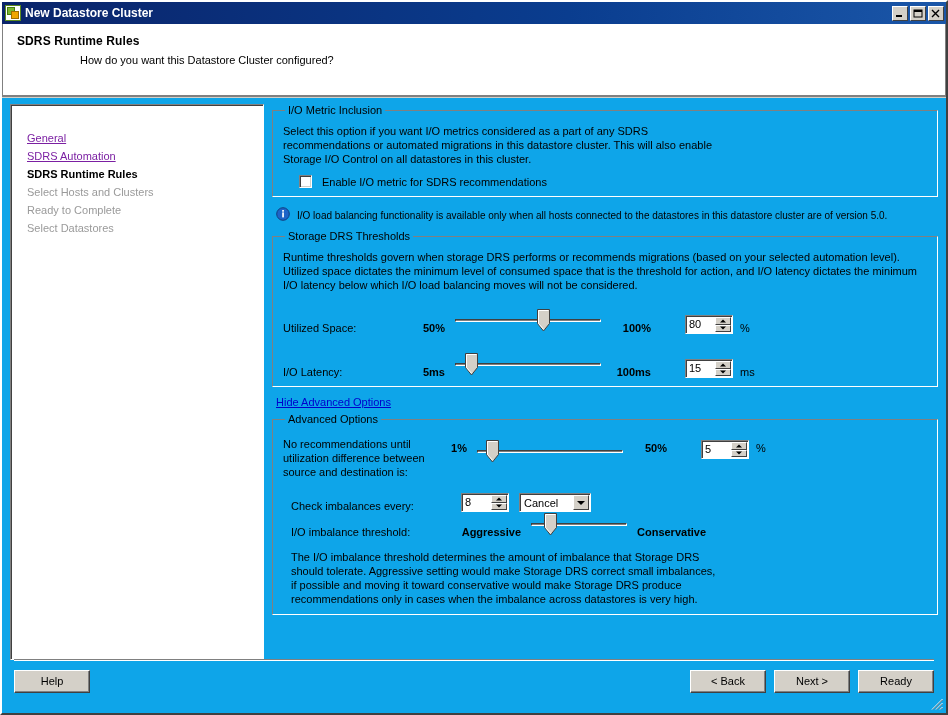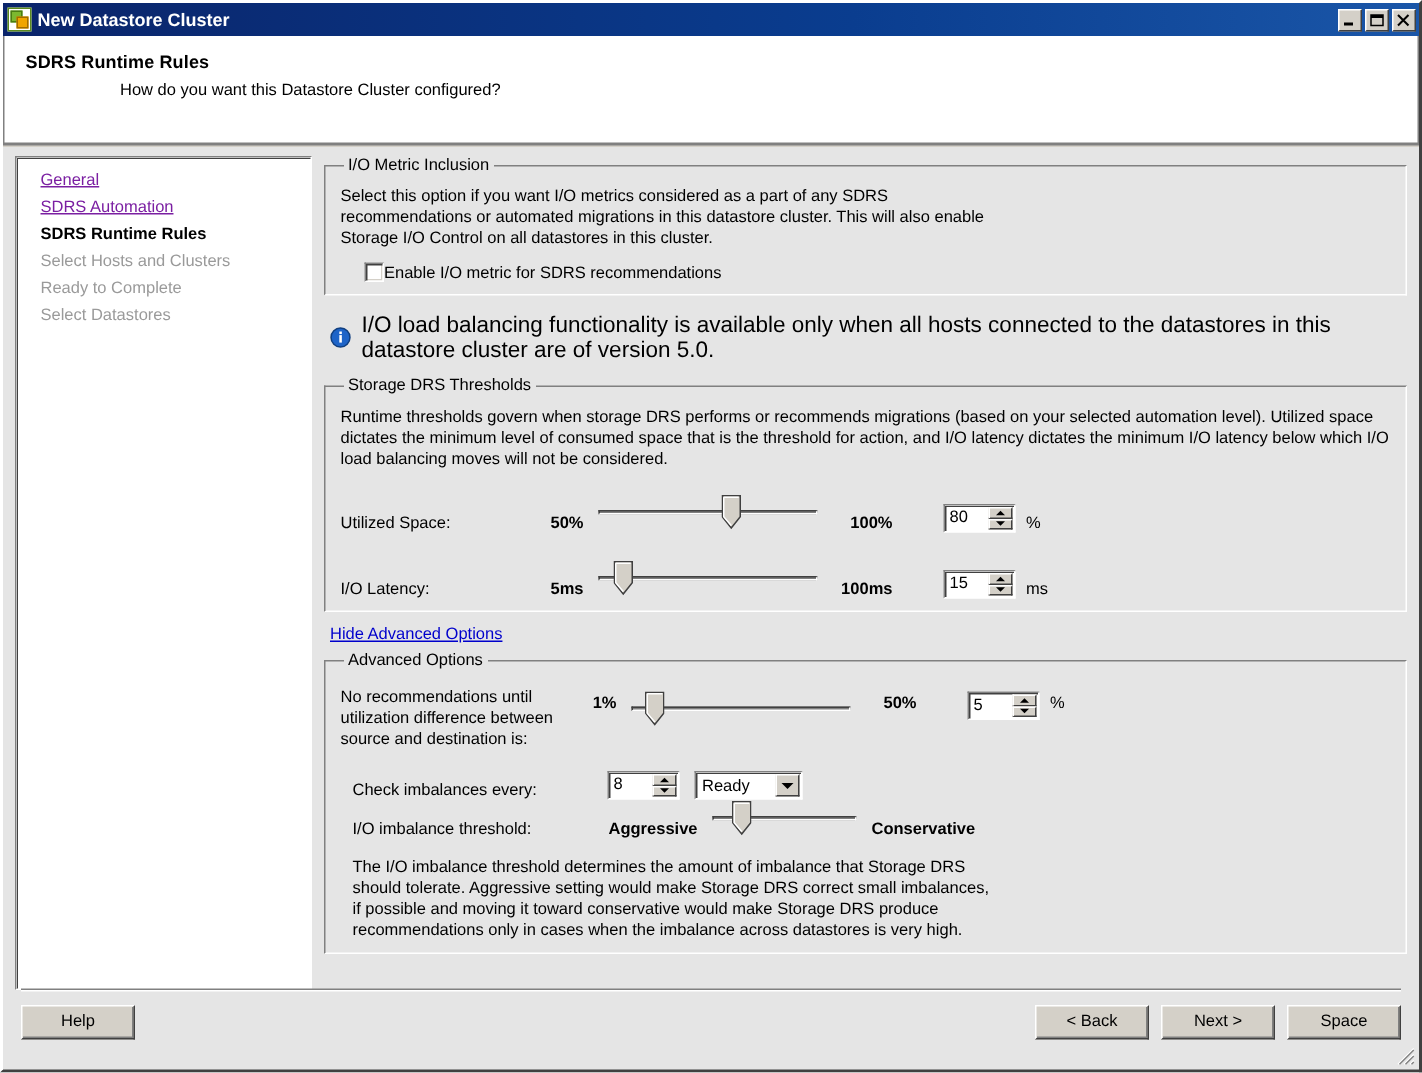--- a/index.html
+++ b/index.html
@@ -11,21 +11,21 @@
     font-family: "Liberation Sans", sans-serif;
     font-size: 11px;
     color: #000000;
   }
 
   .window {
     position: relative;
     width: 948px;
     height: 715px;
     box-sizing: border-box;
-    background: #e5e5e5;
+    background: #0ea5e9;
     border: 2px solid #d4d0c8;
     border-top-color: #ffffff;
     border-left-color: #ffffff;
     border-right-color: #404040;
     border-bottom-color: #404040;
     overflow: hidden;
   }
 
   
   .titlebar {
@@ -119,29 +119,29 @@
   
   .body-area {
     display: flex;
     padding: 6px 8px 0 8px;
     box-sizing: border-box;
     height: 562px;
   }
 
   
   .sidebar {
-    width: 198px;
+    width: 254px;
     flex: 0 0 auto;
     background: #ffffff;
     border: 1px solid #808080;
     border-right-color: #ffffff;
     border-bottom-color: #ffffff;
     box-shadow: inset 1px 1px 0 #404040;
     box-sizing: border-box;
-    padding: 6px 0 0 16px;
+    padding: 24px 0 0 16px;
   }
   .nav-item {
     font-size: 11px;
     line-height: 16px;
     margin-bottom: 0px;
     padding: 1px 0;
     white-space: nowrap;
   }
   .nav-item.visited {
     color: #7b1fa2;
@@ -197,30 +197,30 @@
     background: #ffffff;
     border: 1px solid #808080;
     border-right-color: #ffffff;
     border-bottom-color: #ffffff;
     box-shadow: inset 1px 1px 0 #404040, inset -1px -1px 0 #d4d0c8;
     box-sizing: border-box;
     flex: 0 0 auto;
     cursor: pointer;
   }
   .cb-label {
-    margin-left: 0;
+    margin-left: 10px;
     font-size: 11px;
   }
 
   
   .info-line {
     display: flex;
-    align-items: center;
+    align-items: flex-end;
     margin: 11px 0 9px 4px;
-    font-size: 15px;
+    font-size: 10px;
   }
   .info-icon {
     width: 14px; height: 14px;
     flex: 0 0 auto;
     margin-right: 7px;
     margin-top: -1px;
   }
 
   
   .slider-row {
@@ -594,21 +594,21 @@
             <span class="spin-btns">
               <span class="spin-btn up">
                   <span class="arr"></span>
                 </span>
               <span class="spin-btn down">
                   <span class="arr"></span>
                 </span>
             </span>
           </div>
           <div class="dropdown" style="margin-left:10px">
-            <span class="dd-val">Ready</span>
+            <span class="dd-val">Cancel</span>
             <span class="dd-btn">
                 <span class="arr"></span>
               </span>
           </div>
         </div>
 
         <div class="slider-row" style="margin-top:0">
           <span class="sl-label" style="width:164px; margin-left:8px">I/O imbalance threshold:</span>
           <span class="sl-min" style="width:66px">Aggressive</span>
           <div class="slider" style="width:96px">
@@ -630,21 +630,21 @@
     </div>
   </div>
 
   <div class="footer">
     <div class="footer-sep"></div>
     <div class="btn-row">
       <div class="btn">Help</div>
       <div class="spacer"></div>
       <div class="btn">&lt; Back</div>
       <div class="btn">Next &gt;</div>
-      <div class="btn">Space</div>
+      <div class="btn">Ready</div>
     </div>
     <svg class="grip" viewBox="0 0 14 14">
       <g stroke="#ffffff" stroke-width="1">
         <path d="M12.5 2 L2 12.5"></path>
           <path d="M12.5 6 L6 12.5"></path>
           <path d="M12.5 10 L10 12.5"></path>
       </g>
       <g stroke="#808080" stroke-width="1">
         <path d="M12.5 3 L3 12.5"></path>
           <path d="M12.5 7 L7 12.5"></path>

